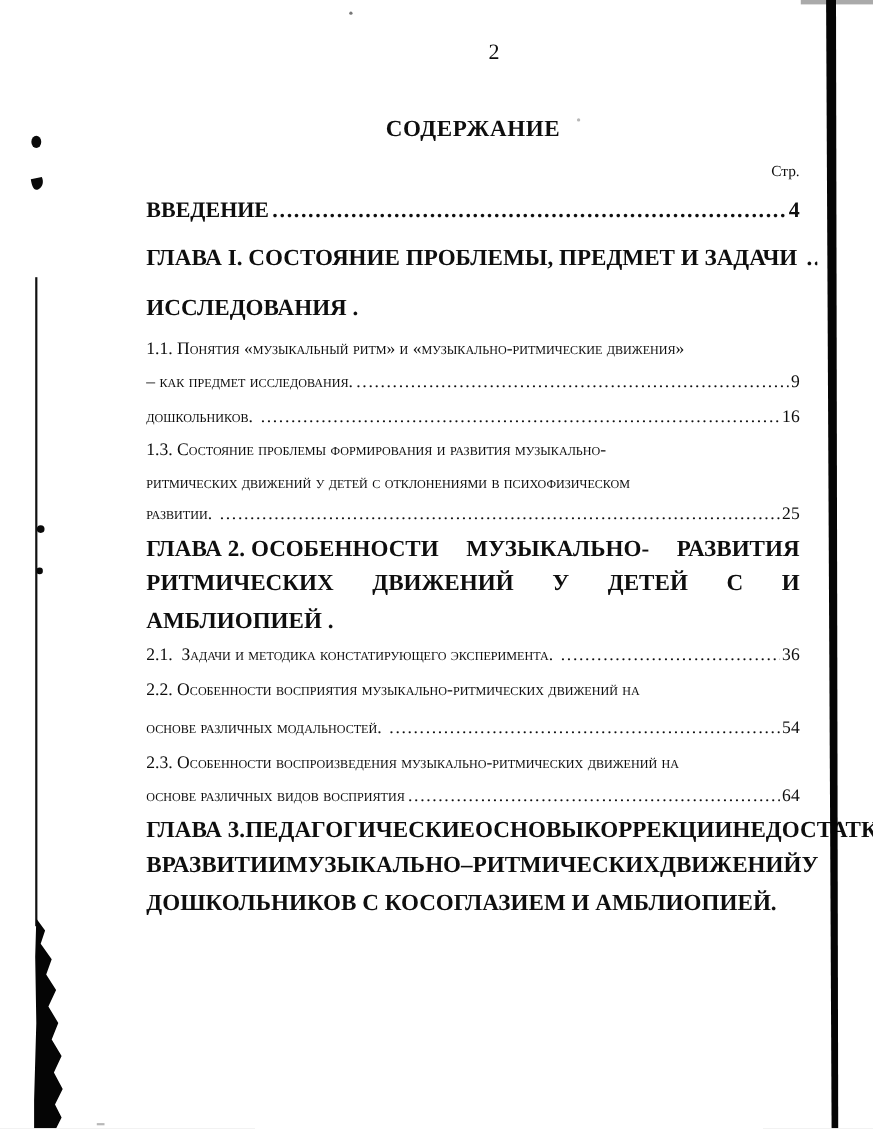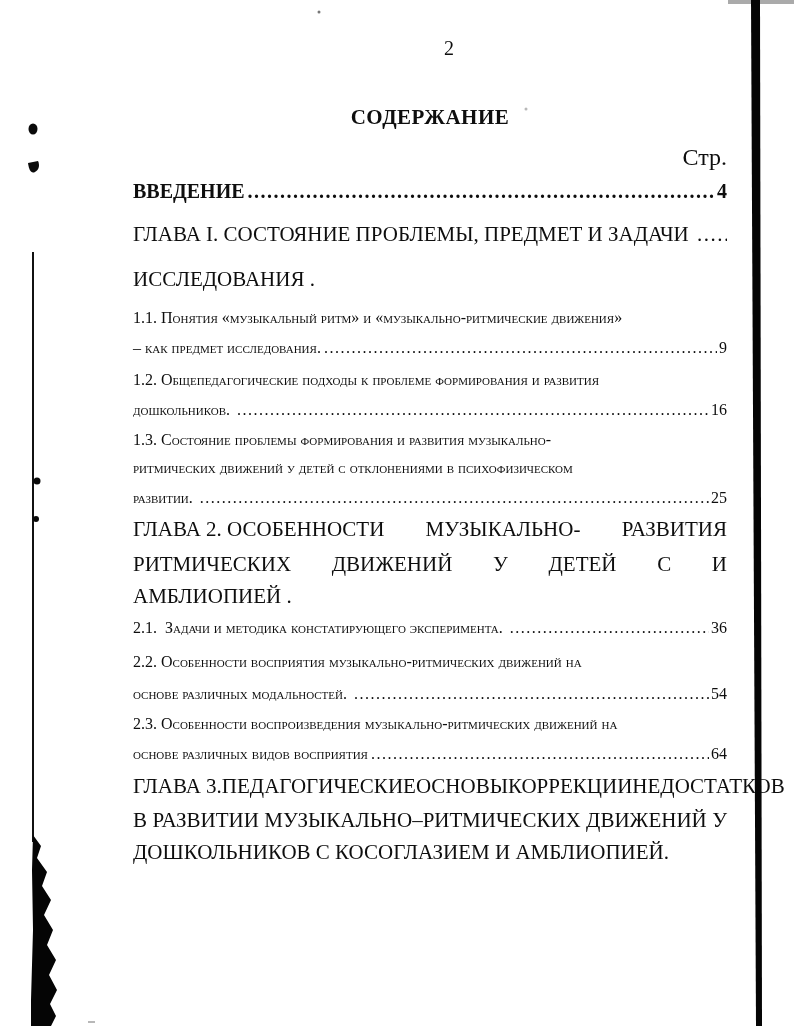--- a/index.html
+++ b/index.html
@@ -16,31 +16,31 @@
     text-align:center;text-indent:38px;
     font-size:20px;line-height:24px;
   }
   .doc-title{
     position:absolute;top:104px;left:133px;width:594px;
     text-align:center;font-weight:bold;font-size:21px;line-height:26px;
     letter-spacing:.5px;
   }
   .page-col-label{
     position:absolute;top:146px;left:133px;width:594px;
-    text-align:right;font-size:24px;line-height:22px;
+    text-align:right;font-size:14px;line-height:22px;
   }
   .toc{
     position:absolute;top:176px;left:133px;width:594px;
   }
   .row{display:flex;align-items:flex-start;line-height:30px;white-space:nowrap;overflow:visible;}
   .row .label{white-space:pre;}
   .row .dots{flex:1 1 0;overflow:hidden;letter-spacing:1.5px;margin-left:3px;min-width:10px;}
   .row .pg{margin-left:2px;}
   .intro{font-weight:bold;font-size:20px;}
-  .chapter{font-weight:normal;font-size:21px;}
+  .chapter{font-weight:bold;font-size:21px;}
   .item{font-size:16px;font-variant:small-caps;}
   .item .pg{font-variant:normal;}
   .justify{justify-content:space-between;}
   
   .toc > :nth-child(1){height:43px}
   .toc > :nth-child(2){height:45px}
   .toc > :nth-child(3){height:39px}
   .toc > :nth-child(4){height:30px}
   .toc > :nth-child(5){height:32px}
   .toc > :nth-child(6){height:30px}
@@ -84,23 +84,20 @@
       <div class="row chapter">
         <span class="label">ИССЛЕДОВАНИЯ .</span>
       </div>
       <div class="row item">
         <span class="label">1.1. Понятия «музыкальный ритм» и «музыкально-ритмические движения»</span>
       </div>
       <div class="row item">
         <span class="label">– как предмет исследования.</span>
         <span class="dots">....................................................................................................................................................................................</span>
         <span class="pg">9</span>
-      </div>
-      <div class="row item">
-        <span class="label">1.2. Общепедагогические подходы к проблеме формирования и развития</span>
       </div>
       <div class="row item">
         <span class="label">дошкольников. </span>
         <span class="dots">....................................................................................................................................................................................</span>
         <span class="pg">16</span>
       </div>
       <div class="row item">
         <span class="label">1.3. Состояние проблемы формирования и развития музыкально-</span>
       </div>
       <div class="row item">

